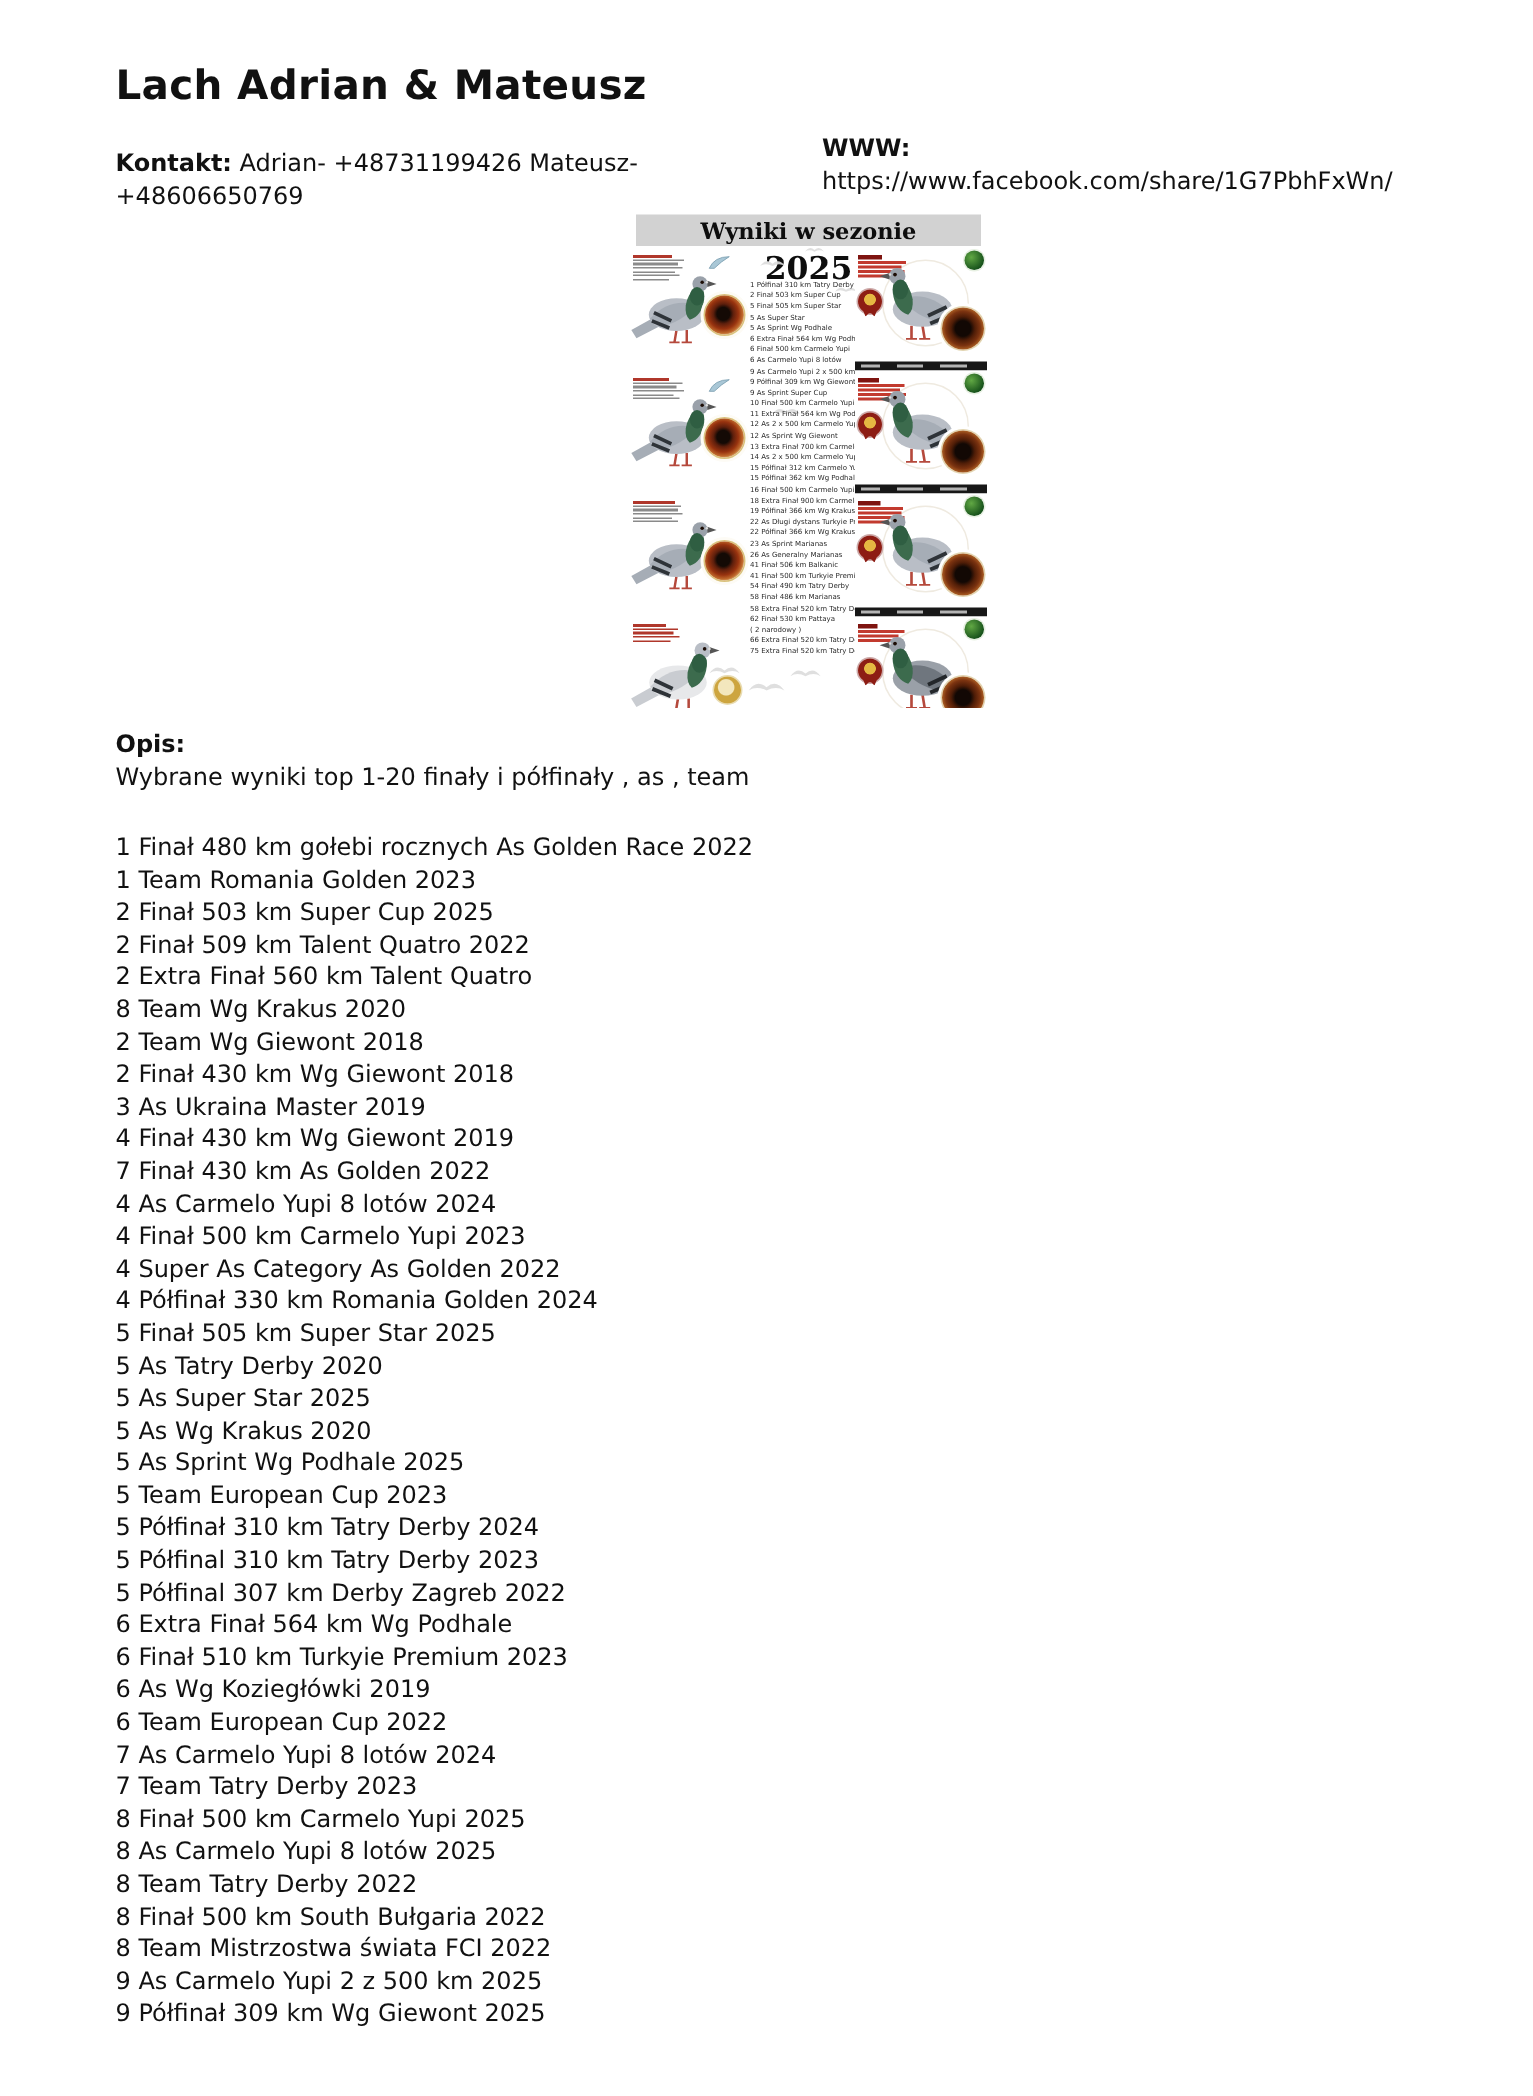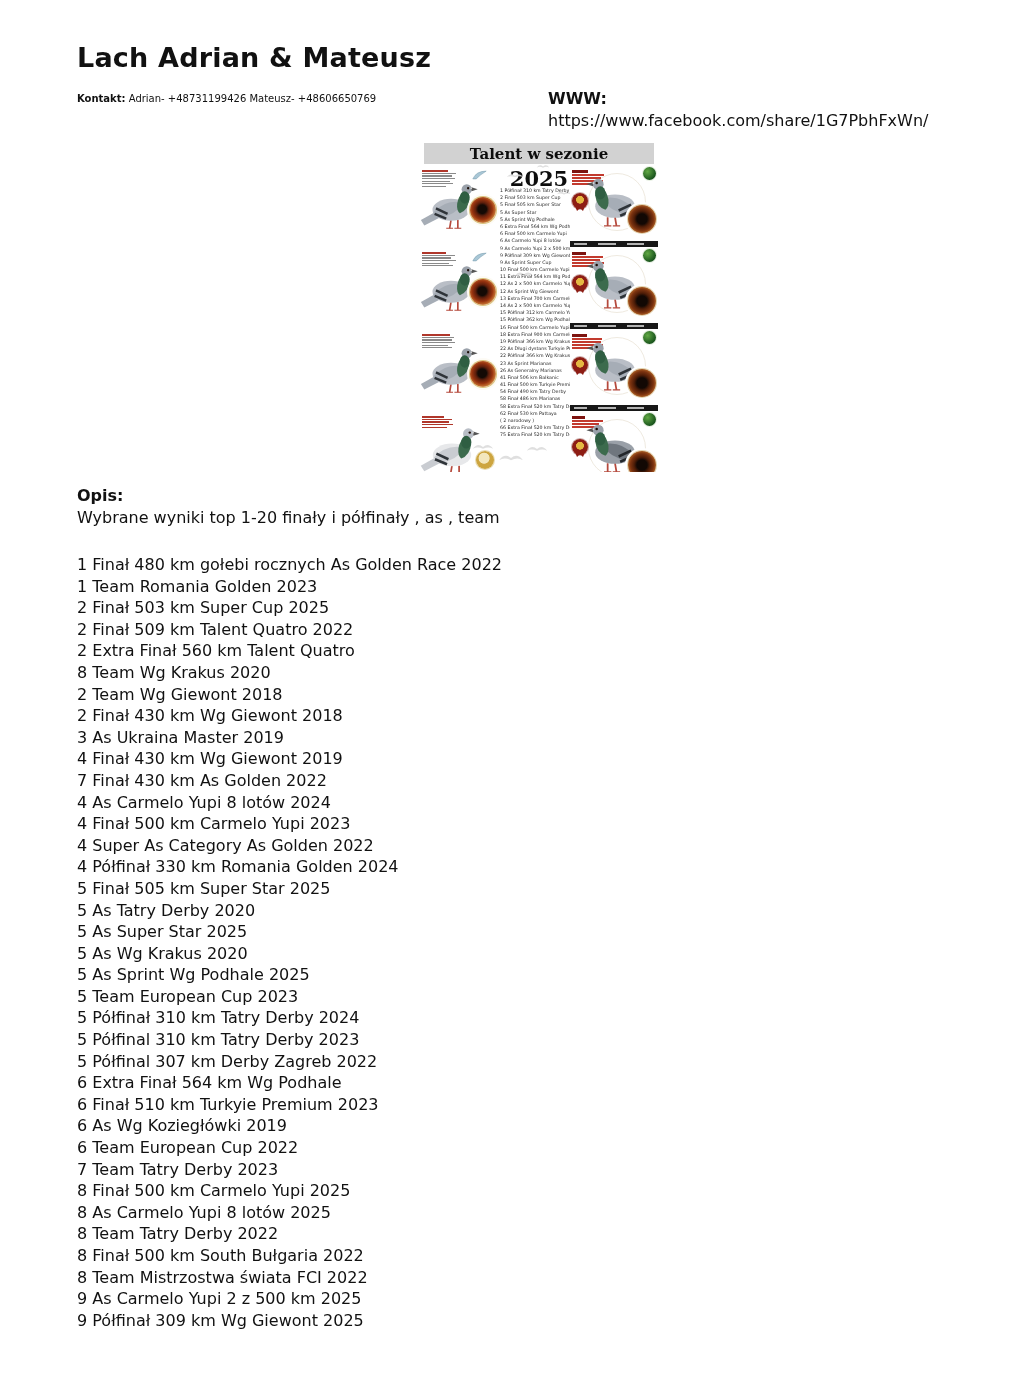--- a/index.html
+++ b/index.html
@@ -1,21 +1,21 @@
 <!DOCTYPE html>
 <html><head>
 <meta charset="utf-8">
 <style>
   html,body{margin:0;padding:0;background:#ffffff;}
   .page{position:relative;width:1022px;height:1397px;background:#fff;overflow:hidden;
         font-family:"DejaVu Sans","Liberation Sans",sans-serif;color:#111;}
 
   
   .breeder-name{position:absolute;left:77px;top:42px;font-size:27px;font-weight:bold;letter-spacing:.2px;}
-  .contact-block{position:absolute;left:77px;top:88px;width:404px;font-size:10px;line-height:22px;}
+  .contact-block{position:absolute;left:77px;top:98px;width:404px;font-size:16px;line-height:22px;}
   .www-block{position:absolute;left:548px;top:88px;width:420px;font-size:16px;line-height:22px;}
   .lbl{font-weight:bold;}
   .www-url{display:block;}
 
   
   .poster{position:absolute;left:418px;top:141px;width:242px;height:331px;background:#fff;overflow:hidden;}
   .poster-titlebar{position:absolute;left:6px;top:2px;width:230px;height:21px;background:#d2d2d2;
                    display:flex;align-items:center;justify-content:center;}
   .poster-title{font-family:"DejaVu Serif","Liberation Serif",serif;font-weight:bold;font-size:15px;color:#0d0d0d;}
   .poster-year{position:absolute;left:0;top:25px;width:100%;text-align:center;
@@ -102,21 +102,21 @@
     <span>Adrian- +48731199426 Mateusz- +48606650769</span>
   </div>
 
   <div class="www-block">
     <span class="lbl">WWW:</span>
     <span class="www-url">https://www.facebook.com/share/1G7PbhFxWn/</span>
   </div>
 
   <div class="poster">
     <div class="poster-titlebar">
-      <span class="poster-title">Talent w sezonie</span>
+      <span class="poster-title">Wyniki w sezonie</span>
     </div>
     <div class="poster-year">2025</div>
 
     <svg class="silh" style="left:88px;top:30px" width="18" height="8" viewBox="0 0 24 10">
         <use href="#bird-s"></use>
       </svg>
     <svg class="silh" style="left:118px;top:22px" width="14" height="6" viewBox="0 0 24 10">
         <use href="#bird-s"></use>
       </svg>
     <svg class="silh" style="left:138px;top:48px" width="16" height="7" viewBox="0 0 24 10">
@@ -336,20 +336,21 @@
       <div class="result-line">5 As Wg Krakus 2020</div>
       <div class="result-line">5 As Sprint Wg Podhale 2025</div>
       <div class="result-line">5 Team European Cup 2023</div>
       <div class="result-line">5 Półfinał 310 km Tatry Derby 2024</div>
       <div class="result-line">5 Półfinal 310 km Tatry Derby 2023</div>
       <div class="result-line">5 Półfinal 307 km Derby Zagreb 2022</div>
       <div class="result-line">6 Extra Finał 564 km Wg Podhale</div>
       <div class="result-line">6 Finał 510 km Turkyie Premium 2023</div>
       <div class="result-line">6 As Wg Koziegłówki 2019</div>
       <div class="result-line">6 Team European Cup 2022</div>
+      <div class="result-line">7 As Carmelo Yupi 8 lotów 2024</div>
       <div class="result-line">7 Team Tatry Derby 2023</div>
       <div class="result-line">8 Finał 500 km Carmelo Yupi 2025</div>
       <div class="result-line">8 As Carmelo Yupi 8 lotów 2025</div>
       <div class="result-line">8 Team Tatry Derby 2022</div>
       <div class="result-line">8 Finał 500 km South Bułgaria 2022</div>
       <div class="result-line">8 Team Mistrzostwa świata FCI 2022</div>
       <div class="result-line">9 As Carmelo Yupi 2 z 500 km 2025</div>
       <div class="result-line">9 Półfinał 309 km Wg Giewont 2025</div>
     </div>
 

